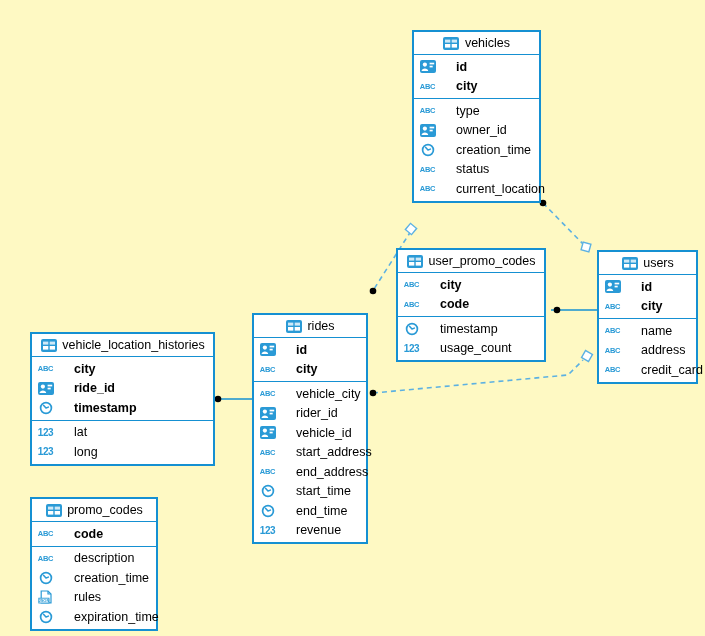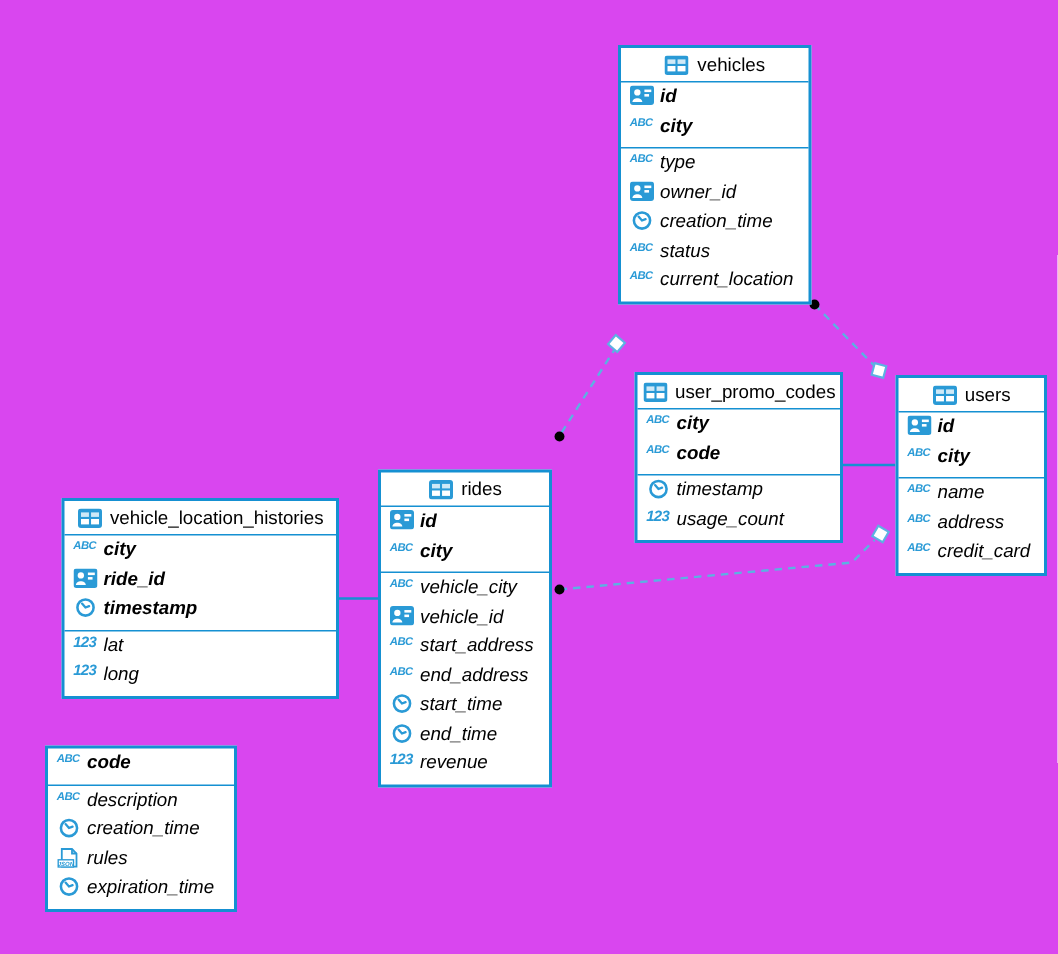--- a/index.html
+++ b/index.html
@@ -1,35 +1,35 @@
 <!DOCTYPE html>
 <html style="--border: #1590d2; --icon: #2a9ad6; --dash: #5cb1e2;"><head>
 <meta charset="utf-8">
 <style>
   html,body{margin:0;padding:0;background:#fff;}
   #canvas{
-    position:relative;width:705px;height:636px;background:#d946ef;
+    position:relative;width:705px;height:636px;background:#fef9c3;
     font-family:"Liberation Sans",sans-serif;overflow:hidden;
   }
   #wires{position:absolute;left:0;top:0;}
   .tbl{
     position:absolute;background:#fff;box-sizing:border-box;
     border:2px solid var(--border);
   }
   .tbl-header{
     display:flex;align-items:center;justify-content:center;gap:5px;
     height:22px;padding:0 4px;white-space:nowrap;
     border-bottom:1.5px solid var(--border);
     font-size:12.5px;color:#000;
   }
   .sec{padding:2px 0;}
   .sec.fields{border-top:1.5px solid var(--border);}
   .row{
-    display:flex;align-items:flex-start;gap:4px;height:19.5px;
-    padding:0 3px 0 5px;font-size:12.5px;color:#000;white-space:nowrap;font-style:italic;
+    display:flex;align-items:center;gap:20px;height:19.5px;
+    padding:0 3px 0 5px;font-size:12.5px;color:#000;white-space:nowrap;
   }
   .row.pk{font-weight:bold;}
   .icon{flex:0 0 auto;width:17px;display:flex;justify-content:center;align-items:center;}
   .abc{color:var(--icon);font-size:7.5px;font-weight:bold;letter-spacing:-0.3px;}
   .num{color:var(--icon);font-size:10px;font-weight:bold;letter-spacing:-0.4px;}
   polyline.dashed{stroke:var(--dash);stroke-width:1.6;fill:none;stroke-dasharray:5 4;}
   polyline.solid{stroke:var(--border);stroke-width:1.6;fill:none;}
 </style>
 </head>
 <body>
@@ -118,21 +118,21 @@
           <span>status</span>
         </div>
         <div class="row">
           <span class="icon">
             <span class="abc">ABC</span>
           </span>
           <span>current_location</span>
         </div>
       </div>
     </div>
-    <div class="tbl" style="left: 423px; top: 248px; width: 139px;">
+    <div class="tbl" style="left: 396px; top: 248px; width: 150px;">
       <div class="tbl-header">
         <span class="icon">
           <svg width="16" height="13" viewBox="0 0 16 13">
             <rect x="0" y="0" width="16" height="13" rx="2" fill="#2a9ad6"></rect>
             <rect x="2" y="2.6" width="5.3" height="3" fill="#cfe9f7"></rect>
             <rect x="8.7" y="2.6" width="5.3" height="3" fill="#cfe9f7"></rect>
             <rect x="2" y="7" width="5.3" height="3.6" fill="#fff"></rect>
             <rect x="8.7" y="7" width="5.3" height="3.6" fill="#fff"></rect>
           </svg>
         </span>
@@ -267,20 +267,32 @@
         <div class="row">
           <span class="icon">
             <svg width="16" height="13" viewBox="0 0 16 13">
               <rect width="16" height="13" rx="2" fill="#2a9ad6"></rect>
               <circle cx="4.9" cy="4.6" r="2.1" fill="#fff"></circle>
               <path d="M1.6 11 C1.6 7.6 8.2 7.6 8.2 11 Z" fill="#fff"></path>
               <rect x="9.6" y="2.7" width="4.6" height="1.7" fill="#fff"></rect>
               <rect x="9.6" y="5.7" width="3.1" height="1.7" fill="#fff"></rect>
             </svg>
           </span>
+          <span>rider_id</span>
+        </div>
+        <div class="row">
+          <span class="icon">
+            <svg width="16" height="13" viewBox="0 0 16 13">
+              <rect width="16" height="13" rx="2" fill="#2a9ad6"></rect>
+              <circle cx="4.9" cy="4.6" r="2.1" fill="#fff"></circle>
+              <path d="M1.6 11 C1.6 7.6 8.2 7.6 8.2 11 Z" fill="#fff"></path>
+              <rect x="9.6" y="2.7" width="4.6" height="1.7" fill="#fff"></rect>
+              <rect x="9.6" y="5.7" width="3.1" height="1.7" fill="#fff"></rect>
+            </svg>
+          </span>
           <span>vehicle_id</span>
         </div>
         <div class="row">
           <span class="icon">
             <span class="abc">ABC</span>
           </span>
           <span>start_address</span>
         </div>
         <div class="row">
           <span class="icon">
@@ -307,21 +319,21 @@
           <span>end_time</span>
         </div>
         <div class="row">
           <span class="icon">
             <span class="num">123</span>
           </span>
           <span>revenue</span>
         </div>
       </div>
     </div>
-    <div class="tbl" style="left: 30px; top: 332px; width: 185px; margin-left: 11px;">
+    <div class="tbl" style="left: 30px; top: 332px; width: 185px;">
       <div class="tbl-header">
         <span class="icon">
           <svg width="16" height="13" viewBox="0 0 16 13">
             <rect x="0" y="0" width="16" height="13" rx="2" fill="#2a9ad6"></rect>
             <rect x="2" y="2.6" width="5.3" height="3" fill="#cfe9f7"></rect>
             <rect x="8.7" y="2.6" width="5.3" height="3" fill="#cfe9f7"></rect>
             <rect x="2" y="7" width="5.3" height="3.6" fill="#fff"></rect>
             <rect x="8.7" y="7" width="5.3" height="3.6" fill="#fff"></rect>
           </svg>
         </span>
@@ -365,20 +377,32 @@
         </div>
         <div class="row">
           <span class="icon">
             <span class="num">123</span>
           </span>
           <span>long</span>
         </div>
       </div>
     </div>
     <div class="tbl" style="left: 30px; top: 497px; width: 128px;">
+      <div class="tbl-header">
+        <span class="icon">
+          <svg width="16" height="13" viewBox="0 0 16 13">
+            <rect x="0" y="0" width="16" height="13" rx="2" fill="#2a9ad6"></rect>
+            <rect x="2" y="2.6" width="5.3" height="3" fill="#cfe9f7"></rect>
+            <rect x="8.7" y="2.6" width="5.3" height="3" fill="#cfe9f7"></rect>
+            <rect x="2" y="7" width="5.3" height="3.6" fill="#fff"></rect>
+            <rect x="8.7" y="7" width="5.3" height="3.6" fill="#fff"></rect>
+          </svg>
+        </span>
+        <span>promo_codes</span>
+      </div>
       <div class="sec pk-sec">
         <div class="row pk">
           <span class="icon">
             <span class="abc">ABC</span>
           </span>
           <span>code</span>
         </div>
       </div>
       <div class="sec fields">
         <div class="row">

